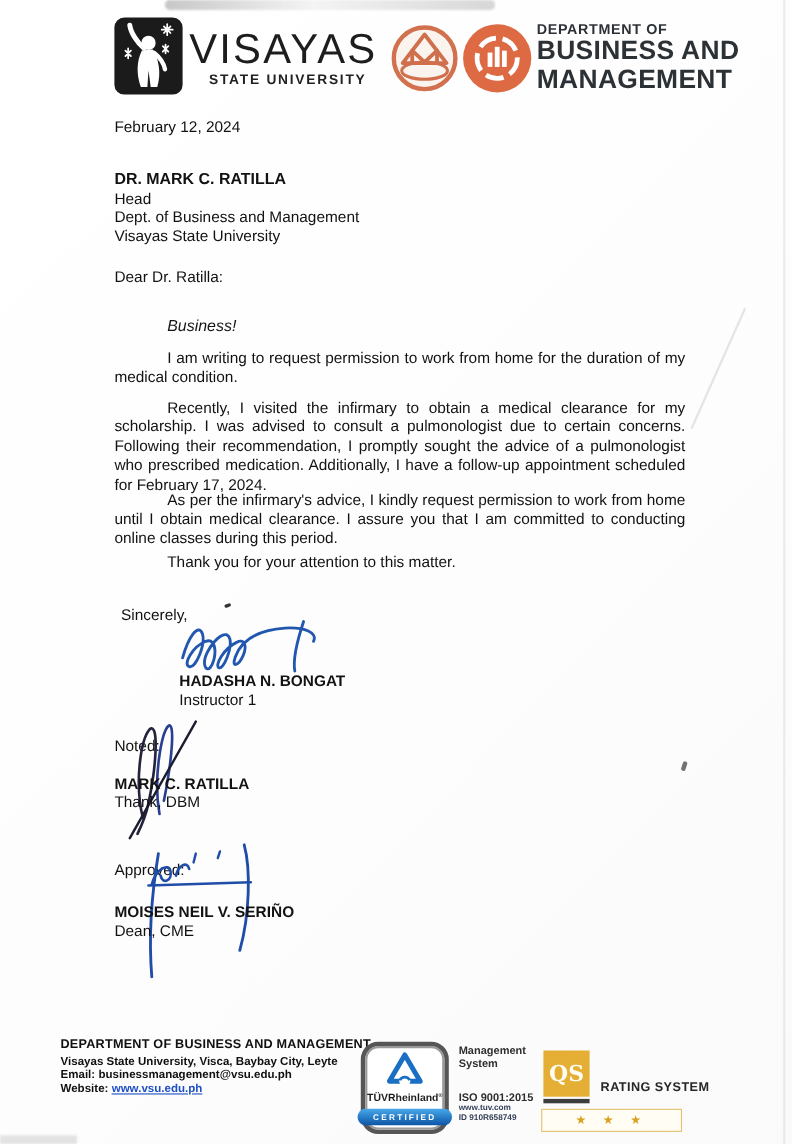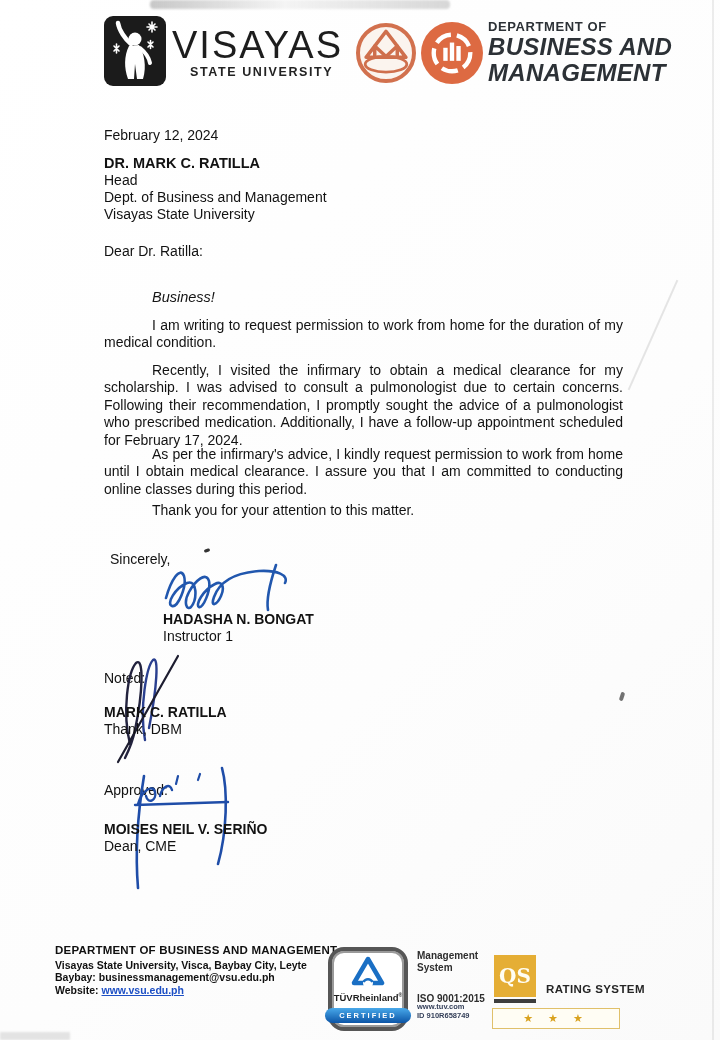--- a/index.html
+++ b/index.html
@@ -25,25 +25,25 @@
   
   .vsu-logo { left:104px; top:16px; width:62px; height:70px; background:#1b1b1b; border-radius:9px; }
   .vsu-word { left:172px; top:24px; font-size:38px; font-weight:400; letter-spacing:2px; color:#1d1d1d; }
   .vsu-sub  { left:190px; top:65px; font-size:12.5px; font-weight:600; letter-spacing:1.6px; color:#222; }
   .badge1 { left:356px; top:23px; width:60px; height:60px; border-radius:50%;
     border:4px solid #d2714e; background:#fbf4ee; display:flex; align-items:center; justify-content:center; }
   .badge2 { left:421px; top:22px; width:62px; height:62px; border-radius:50%;
     background:#dd6a42; display:flex; align-items:center; justify-content:center; }
   .dept-block { left:488px; top:19px; color:#2c3136; }
   .dept-l1 { font-size:13px; font-weight:700; letter-spacing:.6px; }
-  .dept-l2 { font-size:24px; font-weight:700; line-height:26px; letter-spacing:.3px;font-style:italic; }
+  .dept-l2 { font-size:24px; font-weight:700; line-height:26px; letter-spacing:.3px; }
 
   
   .txt { font-size:14px; color:#121212; }
-  .date { left:104px; top:107px;margin-top:20px; }
+  .date { left:104px; top:107px; }
   .recipient { left:104px; top:155px; line-height:17px; }
   .recipient .rname { font-weight:700; font-size:14.5px; }
   .salutation { left:104px; top:243px; }
   .greeting { left:152px; top:289px; font-style:italic; font-size:14.5px; }
   .para { left:104px; width:519px; text-align:justify; text-indent:48px; line-height:17.4px; }
   .p1 { top:317px; } .p2 { top:362px; } .p3 { top:446px; }
   .thanks { left:152px; top:502px; }
   .valediction { left:110px; top:551px; }
   .sender-name { left:163px; top:611px; font-weight:700; }
   .sender-title { left:163px; top:628px; }
@@ -190,21 +190,21 @@
       <path d="M70,14 L68,22 M92,12 L90,18" fill="none" stroke="#1f4da8" stroke-width="2.2" stroke-linecap="round"></path>
     </svg>
   </div>
   <div class="abs txt approved-name">MOISES NEIL V. SERIÑO</div>
   <div class="abs txt approved-title">Dean, CME</div>
 
   <div class="abs f-left">
     <div class="f-title">DEPARTMENT OF BUSINESS AND MANAGEMENT</div>
     <div class="f-line">Visayas State University, Visca, Baybay City, Leyte</div>
     <div class="f-line">
-      <span>Baybay:</span>
+      <span>Email:</span>
       <span>businessmanagement@vsu.edu.ph</span>
     </div>
     <div class="f-line">
       <span>Website:</span>
       <span class="f-link">www.vsu.edu.ph</span>
     </div>
   </div>
 
   <div class="abs tuv">
     <svg width="34" height="32" viewBox="0 0 34 32" style="margin-top:4px">

